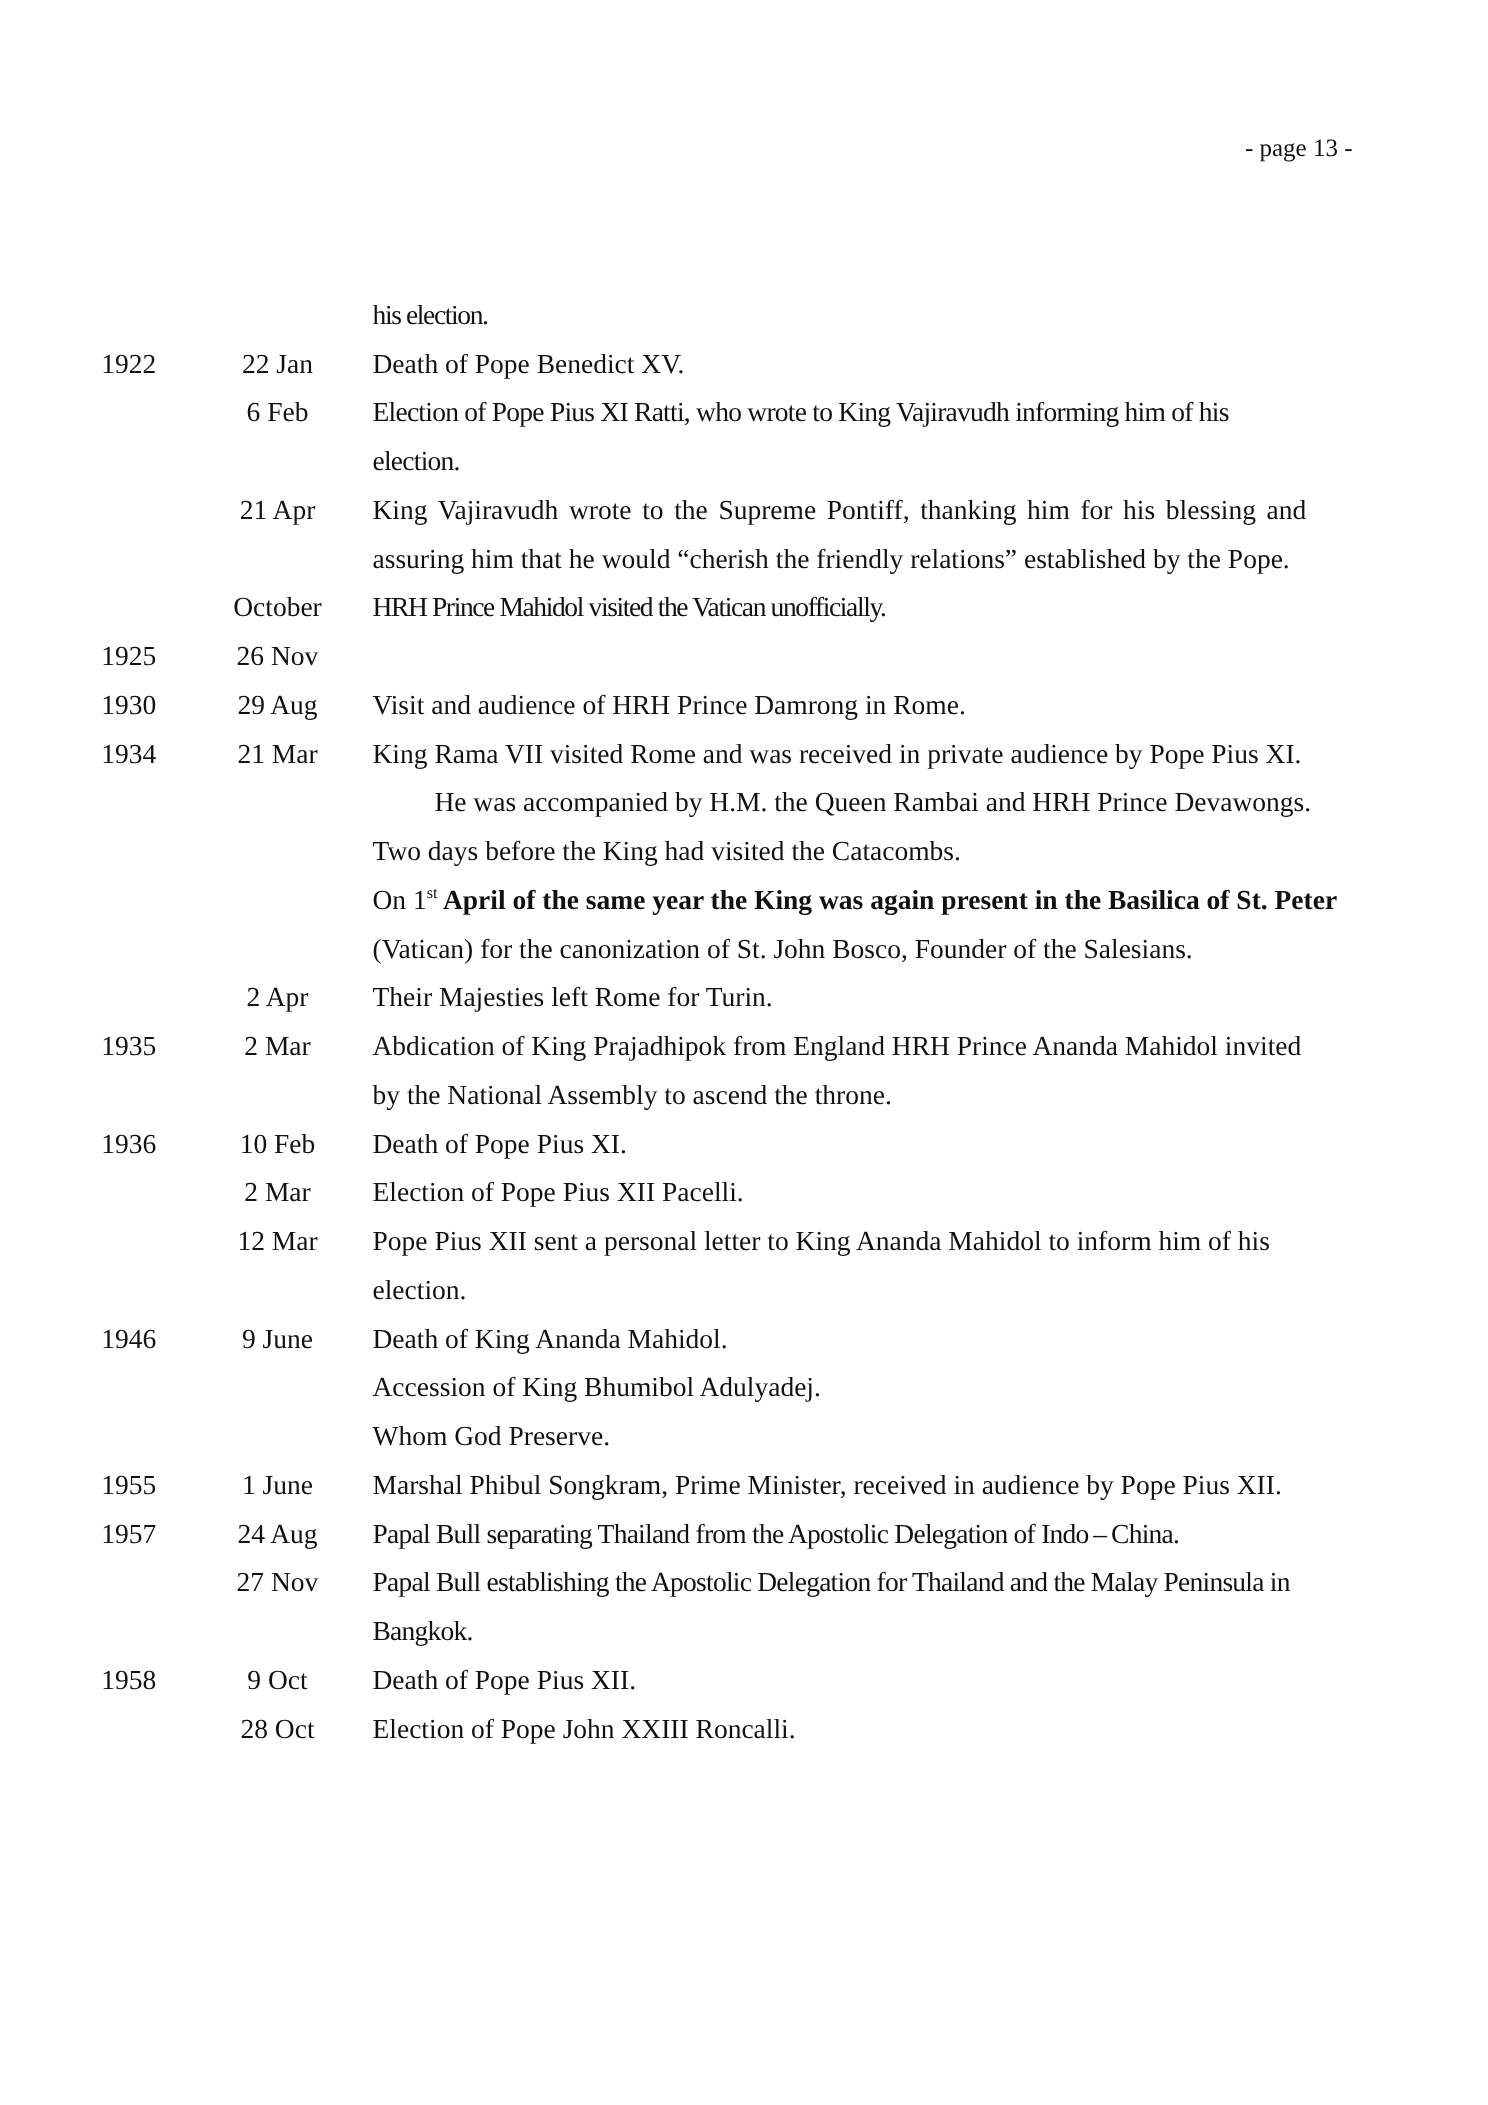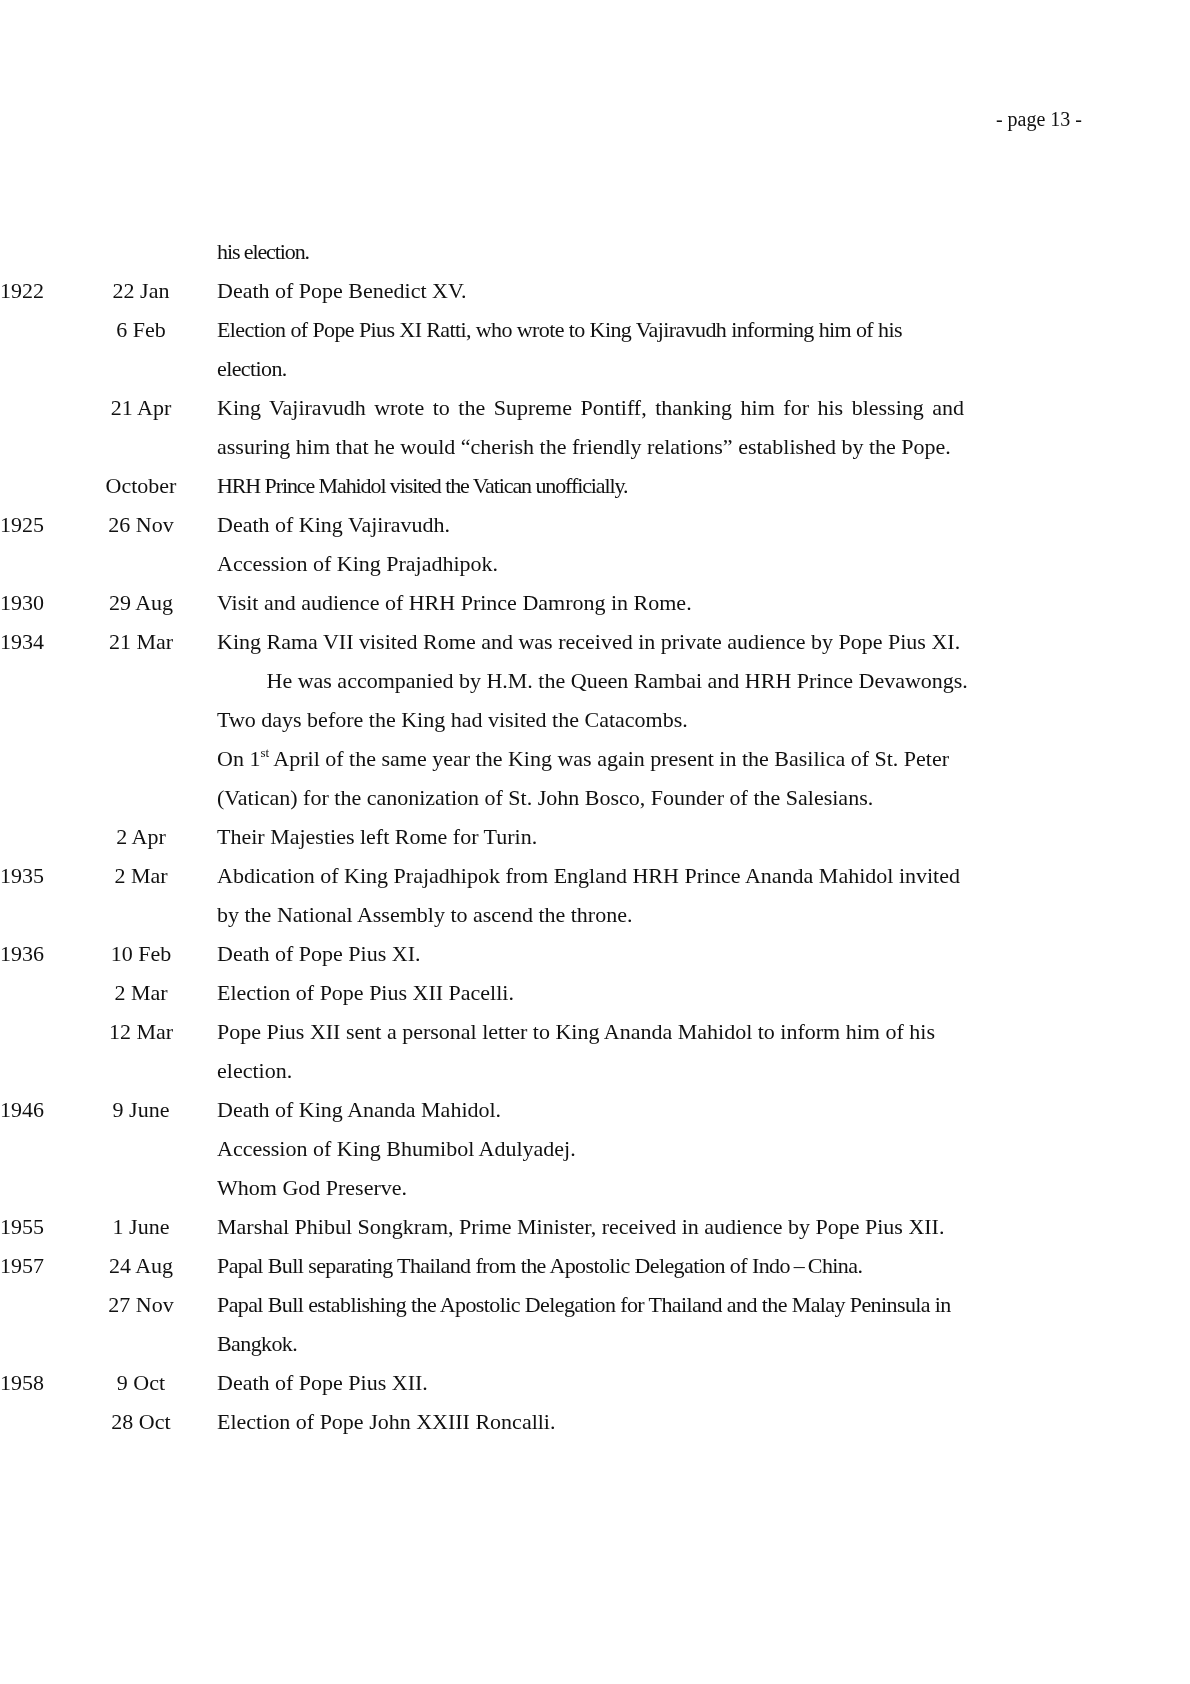--- a/index.html
+++ b/index.html
@@ -28,20 +28,21 @@
       width: 1048px;
     }
     .row {
       display: flex;
       align-items: flex-start;
       font-size: 22px;
       line-height: 39px;
     }
     .year {
       width: 82px;
+      margin-left: 81px;
       flex: 0 0 82px;
     }
     .date {
       width: 118px;
       flex: 0 0 118px;
       text-align: center;
     }
     .event {
       margin-left: 17px;
       width: 826px;
@@ -108,24 +109,20 @@
     <div class="year"></div>
     <div class="date">October</div>
     <div class="event condensed-strong">
       <span class="line">HRH Prince Mahidol visited the Vatican unofficially.</span>
     </div>
   </div>
 
   <div class="row">
     <div class="year">1925</div>
     <div class="date">26 Nov</div>
-    <div class="event">
-      <span class="line">Death of King Vajiravudh.</span>
-      <span class="line">Accession of King Prajadhipok.</span>
-    </div>
   </div>
 
   <div class="row">
     <div class="year">1930</div>
     <div class="date">29 Aug</div>
     <div class="event">
       <span class="line">Visit and audience of HRH Prince Damrong in Rome.</span>
     </div>
   </div>
 
@@ -136,21 +133,21 @@
       <span class="line">King Rama VII visited Rome and was received in private audience by Pope Pius XI.</span>
       <span class="line" style="white-space:pre;margin-left:44px;"> He was accompanied by H.M. the Queen Rambai and HRH Prince Devawongs.</span>
       <span class="line">Two days before the King had visited the Catacombs.</span>
     </div>
   </div>
 
   <div class="row">
     <div class="year"></div>
     <div class="date"></div>
     <div class="event">
-      <span class="line"><span>On 1</span><sup>st</sup><span style="white-space:pre;"> April of the same year the King was again present in the Basilica of St. Peter</span></span>
+      <span class="line"><span>On 1</span><sup>st</sup><span style="white-space:pre;font-weight:bold;"> April of the same year the King was again present in the Basilica of St. Peter</span></span>
       <span class="line">(Vatican) for the canonization of St. John Bosco, Founder of the Salesians.</span>
     </div>
   </div>
 
   <div class="row">
     <div class="year"></div>
     <div class="date">2 Apr</div>
     <div class="event">
       <span class="line">Their Majesties left Rome for Turin.</span>
     </div>

